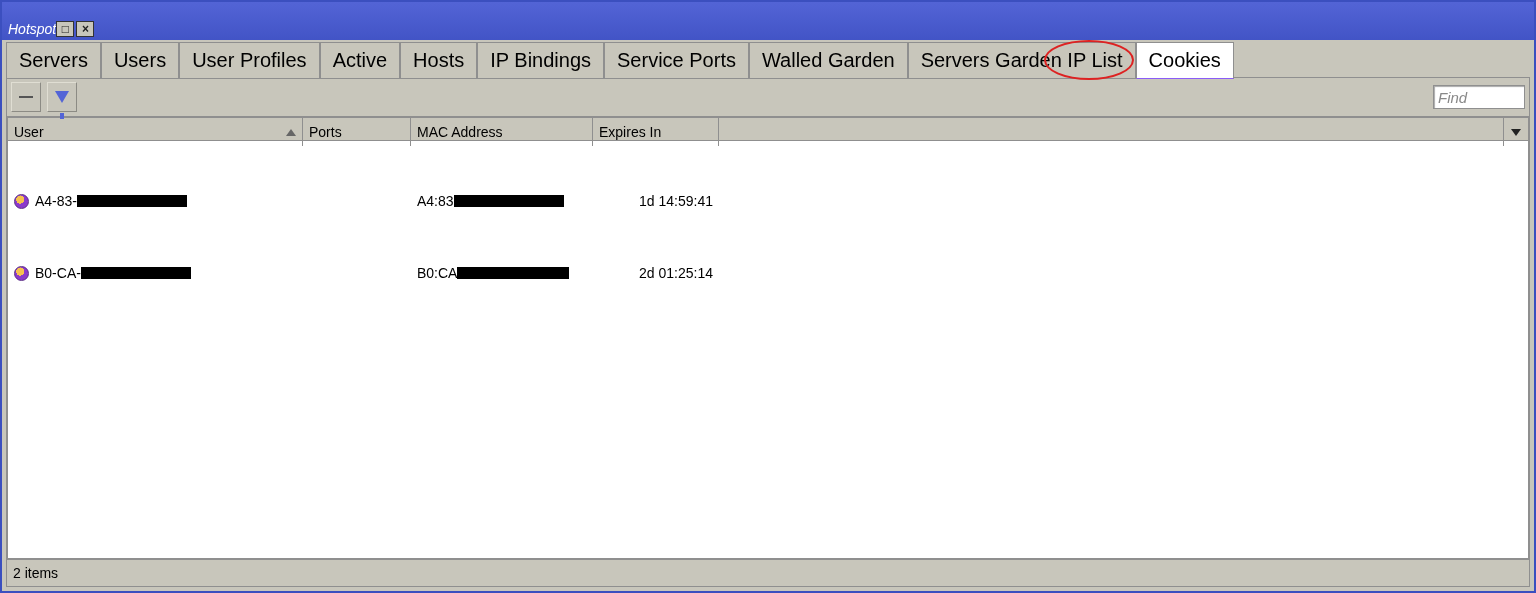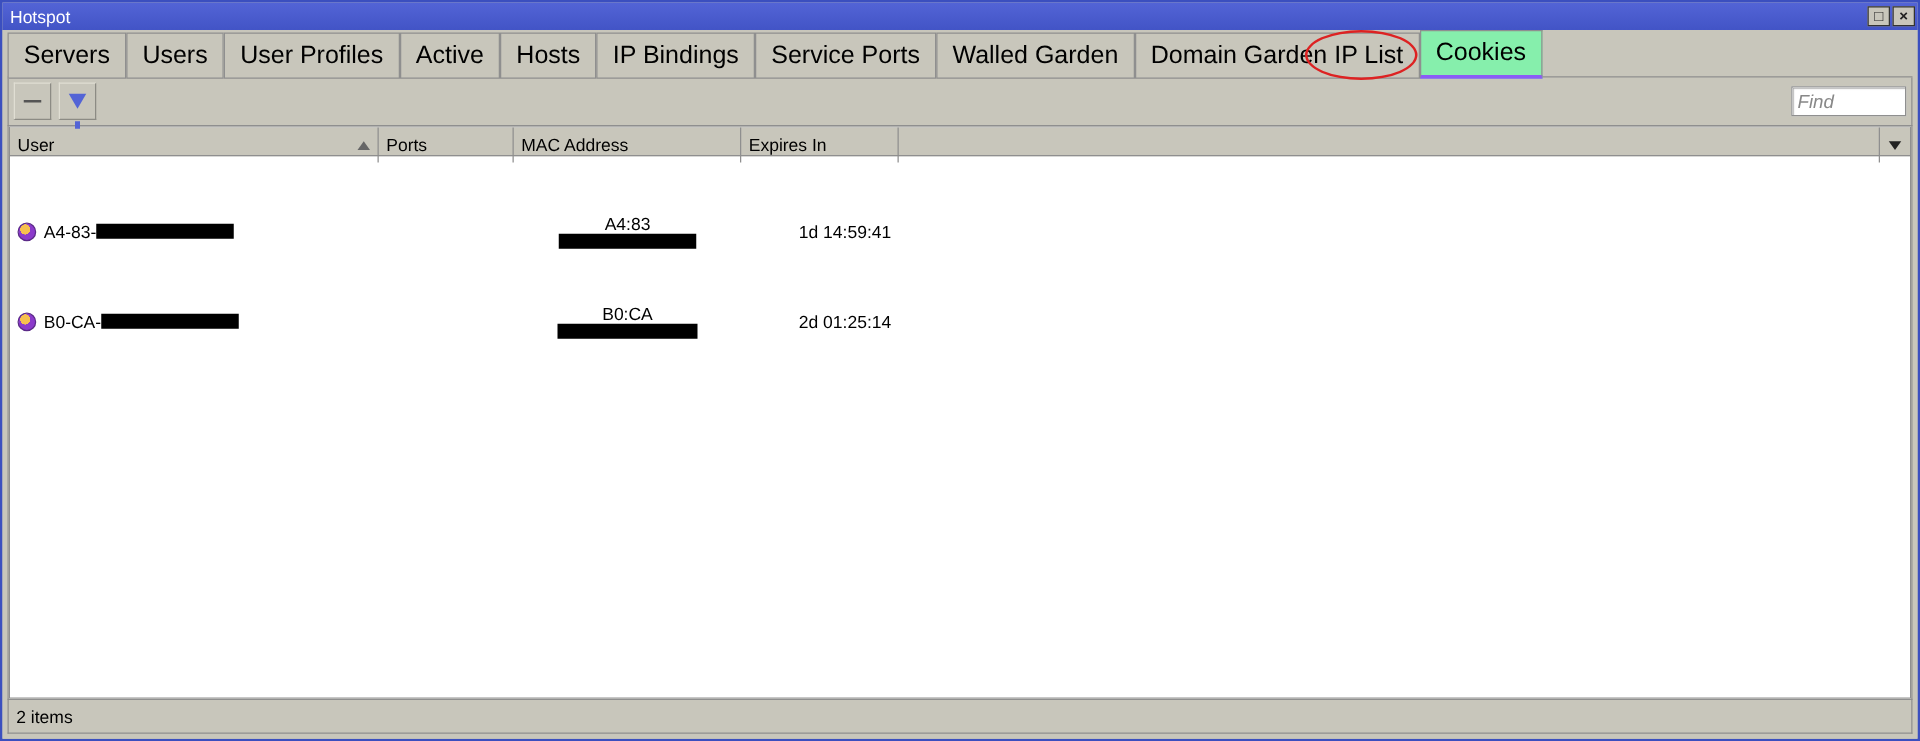--- a/index.html
+++ b/index.html
@@ -20,23 +20,23 @@
     display: flex;
     flex-direction: column;
     background: #c8c6bb;
   }
   .titlebar {
     height: 22px;
     background: linear-gradient(to bottom,#5364d6,#4254c6);
     color: #fff;
     display: flex;
     align-items: center;
-    justify-content: space-between;
-    padding: 0 2px 0 6px;
+    padding: 16px 2px 0 6px;
     font-size: 14px;
+    font-style: italic;
   }
   .titlebar-buttons { display:flex; gap:2px;}
   .titlebar-btn {
     width:18px; height:16px;
     background:#c8c6bb;
     border:1px solid #333;
     box-sizing:border-box;
     display:flex; align-items:center; justify-content:center;
     font-size:12px; font-weight:bold; color:#222;
     line-height:1;
@@ -62,22 +62,22 @@
     background:#c8c6bb;
     padding:6px 12px;
     font-size:20px;
     margin-right:0px;
     position:relative;
     top:1px;
     white-space:nowrap;
     cursor:default;
   }
   .tab.active {
-    background:#86efac;
-    border-bottom:3px solid #8b5cf6;
+    background:#ffffff;
+    border-bottom:1px solid #8b5cf6;
     z-index:2;
   }
   .tab-strip-border {
     position:absolute;
     bottom:0; left:0; right:0;
     border-bottom:1px solid #8f8f8f;
   }
   .annot-ellipse {
     position:absolute;
     border:2px solid #d22;
@@ -190,21 +190,21 @@
     margin-top:48px;
   }
   .cell {
     padding:2px 6px;
     box-sizing:border-box;
     overflow:hidden; white-space:nowrap;
     display:flex; align-items:center;
   }
   .cell-user  { width:295px; }
   .cell-domain{ width:108px; }
-  .cell-mac   { width:182px;flex-direction:column; }
+  .cell-mac   { width:182px; }
   .cell-exp   { width:126px; justify-content:flex-end; }
   .cell-rest  { flex:1; }
   .user-icon {
     width:15px; height:15px;
     border-radius:50%;
     background: radial-gradient(circle at 40% 35%, #f6c14e 0 35%, #8b3acb 36% 100%);
     margin-right:6px;
     flex-shrink:0;
     border:1px solid #5b2a88;
     box-sizing:border-box;
@@ -242,21 +242,21 @@
     <div class="tabs-row" style="position:relative;">
       <div class="tab-strip-border"></div>
       <div class="tab">Servers</div>
       <div class="tab">Users</div>
       <div class="tab">User Profiles</div>
       <div class="tab">Active</div>
       <div class="tab">Hosts</div>
       <div class="tab">IP Bindings</div>
       <div class="tab">Service Ports</div>
       <div class="tab">Walled Garden</div>
-      <div class="tab">Domain Garden IP List</div>
+      <div class="tab">Servers Garden IP List</div>
       <div class="tab active">Cookies</div>
       <div class="annot-ellipse" style="left:1038px; top:-4px;"></div>
     </div>
 
     <div class="toolbar">
       <div class="tool-left">
         <div class="tool-btn">
             <div class="minus"></div>
           </div>
         <div class="tool-btn">

